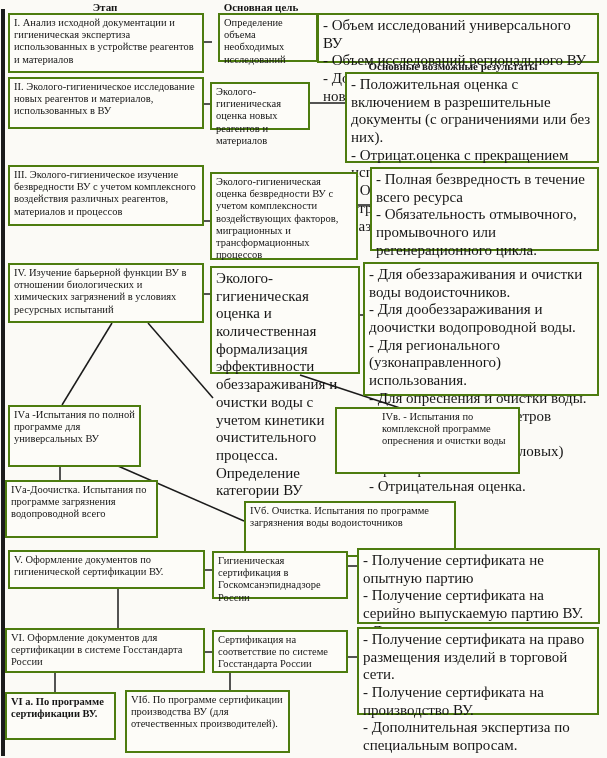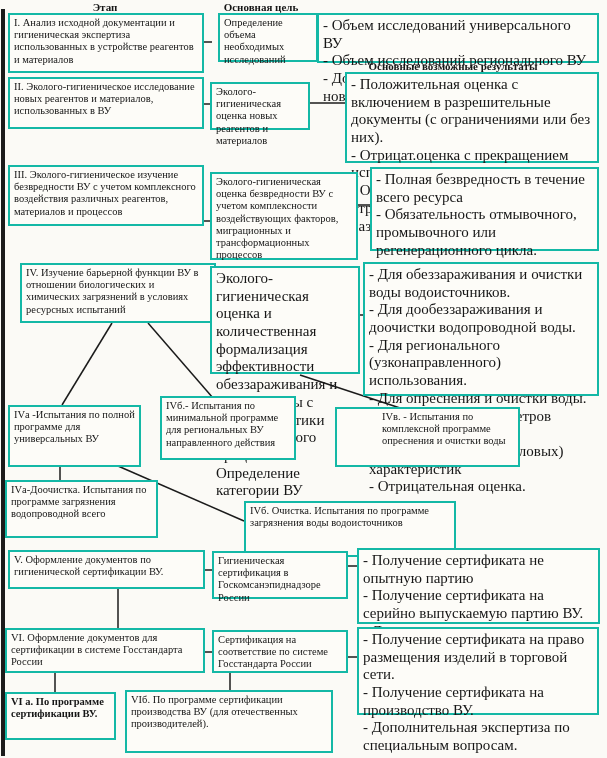--- a/index.html
+++ b/index.html
@@ -7,21 +7,21 @@
     width:607px;height:758px;
     background:#fbfaf6;
     font-family:"Liberation Serif","DejaVu Serif",serif;
     color:#161616;
     overflow:hidden;
   }
   #canvas{position:relative;width:607px;height:758px;}
   svg.wires{position:absolute;left:0;top:0;z-index:1;}
   .box{
     position:absolute;z-index:2;
-    border:2px solid #14b8a6;
+    border:2px solid #4d7c0f;
     background:#fdfcf8;
     padding:2px 4px;
     font-size:10.5px;line-height:1.16;
     white-space:pre-line;
     box-sizing:border-box;
   }
   .sm{font-size:15px;line-height:1.18;}
   .hdr{
     position:absolute;z-index:2;
     font-weight:bold;font-size:11px;
@@ -80,44 +80,43 @@
 - Отрицат.оценка с прекращением испытаний
 - Оперативная замена (при отрицательном решении) на разрешенный аналог</div>
 
   <div class="box" style="left:8px;top:165px;width:196px;height:61px;">III. Эколого-гигиеническое изучение безвредности ВУ с учетом комплексного воздействия различных реагентов, материалов и процессов</div>
   <div class="box" style="left:210px;top:172px;width:148px;height:88px;">Эколого-гигиеническая оценка безвредности ВУ с учетом комплексности воздействующих факторов, миграционных и трансформационных процессов</div>
   <div class="box sm" style="left:370px;top:167px;width:229px;height:84px;">- Полная безвредность в течение всего ресурса
 - Обязательность отмывочного, промывочного или регенерационного цикла.
 - Ограничение ресурса по показателю безвредности.
 Уточнение программы исследований на V этапе</div>
 
-  <div class="box" style="left:20px;top:263px;width:196px;height:60px;">IV. Изучение барьерной функции ВУ в отношении биологических и химических загрязнений в условиях ресурсных испытаний</div>
+  <div class="box" style="left:8px;top:263px;width:196px;height:60px;">IV. Изучение барьерной функции ВУ в отношении биологических и химических загрязнений в условиях ресурсных испытаний</div>
   <div class="box sm" style="left:210px;top:266px;width:150px;height:108px;">Эколого-гигиеническая оценка и количественная формализация эффективности обеззараживания и очистки воды с учетом кинетики очистительного процесса.
 Определение категории ВУ</div>
   <div class="box sm" style="left:363px;top:262px;width:236px;height:134px;">- Для обеззараживания и очистки воды водоисточников.
 - Для дообеззараживания и доочистки водопроводной воды.
 - Для регионального (узконаправленного) использования.
 - Для опреснения и очистки воды.
 - Корректировка параметров очистки и ресурсных(фильтроцикловых) характеристик
 - Отрицательная оценка.</div>
 
   <div class="box" style="left:8px;top:405px;width:133px;height:62px;">IVа -Испытания по полной программе для универсальных ВУ</div>
-  <div class="box" style="left:160px;top:396px;width:136px;height:64px;">IVб.- Испытания по минимальной программе для региональных ВУ направленного действия</div>
-  <div class="box" style="left:335px;top:407px;width:185px;height:60px;padding-left:45px;">IVв. - Испытания по комплексной программе опреснения и очистки воды</div>
+  <div class="box" style="left:335px;top:407px;width:185px;height:67px;padding-left:45px;">IVв. - Испытания по комплексной программе опреснения и очистки воды</div>
   <div class="box" style="left:5px;top:480px;width:153px;height:58px;">IVа-Доочистка. Испытания по программе загрязнения водопроводной всего</div>
   <div class="box" style="left:244px;top:481px;width:212px;height:56px;margin-top:20px;">IVб. Очистка. Испытания по программе загрязнения воды водоисточников</div>
 
   <div class="box" style="left:8px;top:550px;width:197px;height:39px;">V. Оформление документов по гигиенической сертификации ВУ.</div>
   <div class="box" style="left:212px;top:551px;width:136px;height:48px;">Гигиеническая сертификация в Госкомсанэпиднадзоре России</div>
   <div class="box sm" style="left:357px;top:548px;width:243px;height:76px;">- Получение сертификата не опытную партию
 - Получение сертификата на серийно выпускаемую партию ВУ.
 - Дополнительная экспертиза по специальным вопросам.</div>
 
   <div class="box" style="left:5px;top:628px;width:200px;height:45px;">VI. Оформление документов для сертификации в системе Госстандарта России</div>
   <div class="box" style="left:212px;top:630px;width:136px;height:43px;">Сертификация на соответствие по системе Госстандарта России</div>
   <div class="box sm" style="left:357px;top:627px;width:242px;height:88px;">- Получение сертификата на право размещения изделий в торговой сети.
 - Получение сертификата на производство ВУ.
 - Дополнительная экспертиза по специальным вопросам.</div>
 
   <div class="box" style="left:5px;top:692px;width:111px;height:48px;font-weight:bold;">VI а. По программе сертификации ВУ.</div>
-  <div class="box" style="left:125px;top:690px;width:208px;height:63px;">VIб. По программе сертификации производства ВУ (для отечественных производителей).</div>
+  <div class="box" style="left:125px;top:690px;width:165px;height:63px;">VIб. По программе сертификации производства ВУ (для отечественных производителей).</div>
 
 </div>
 
 </body></html>

